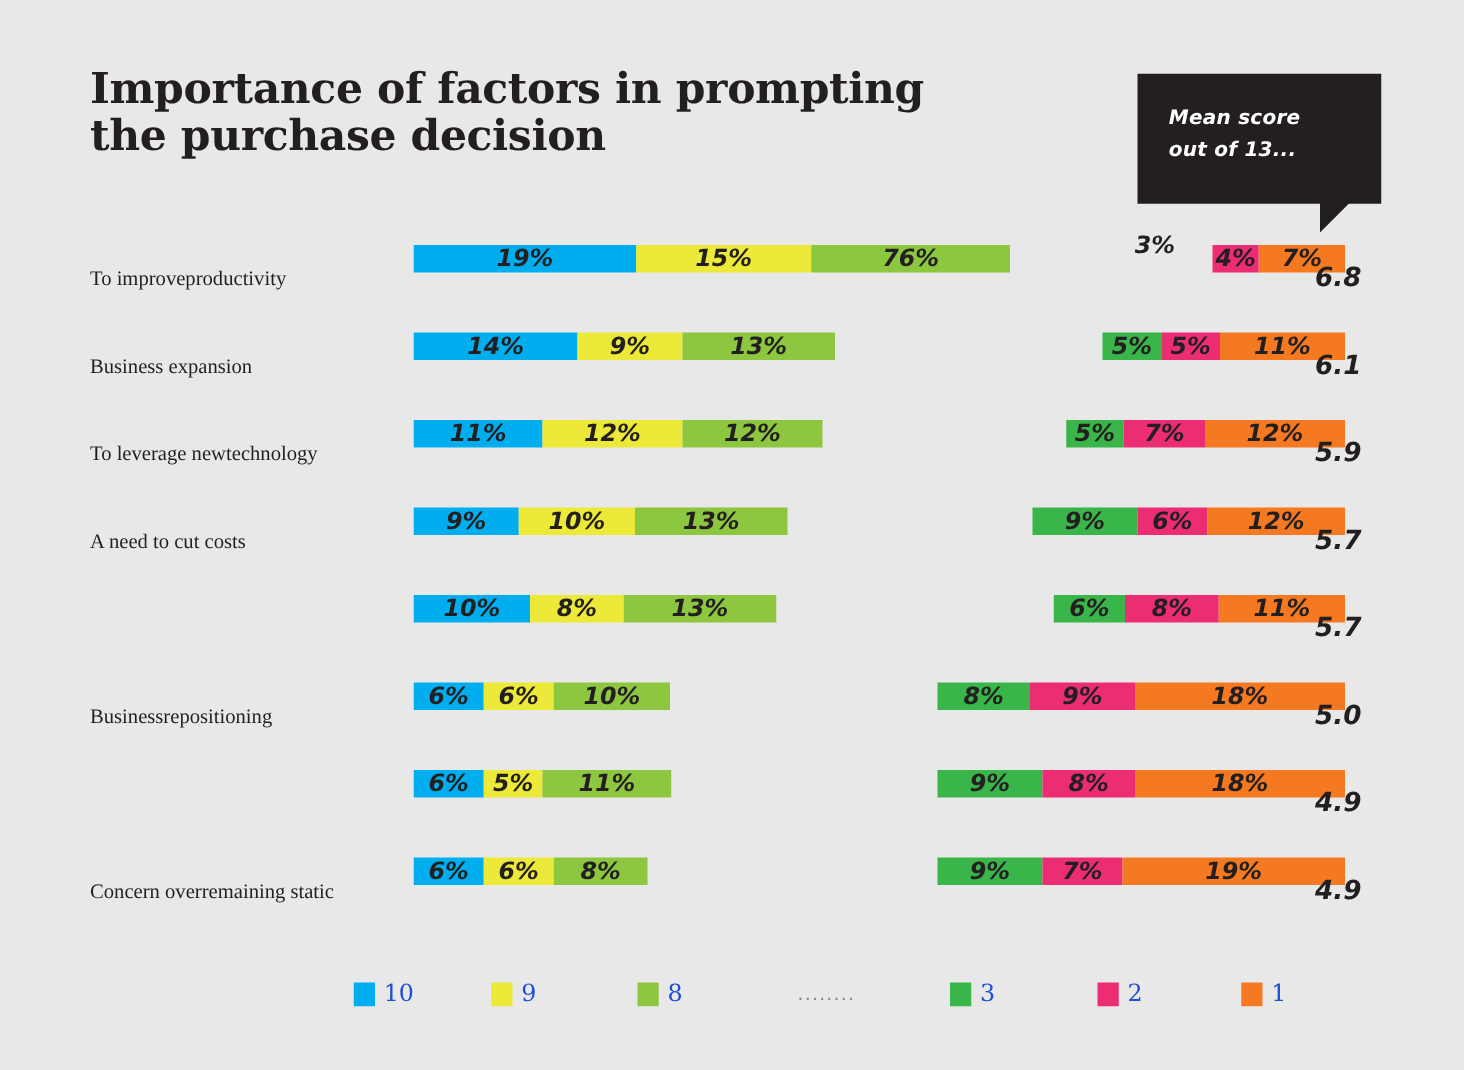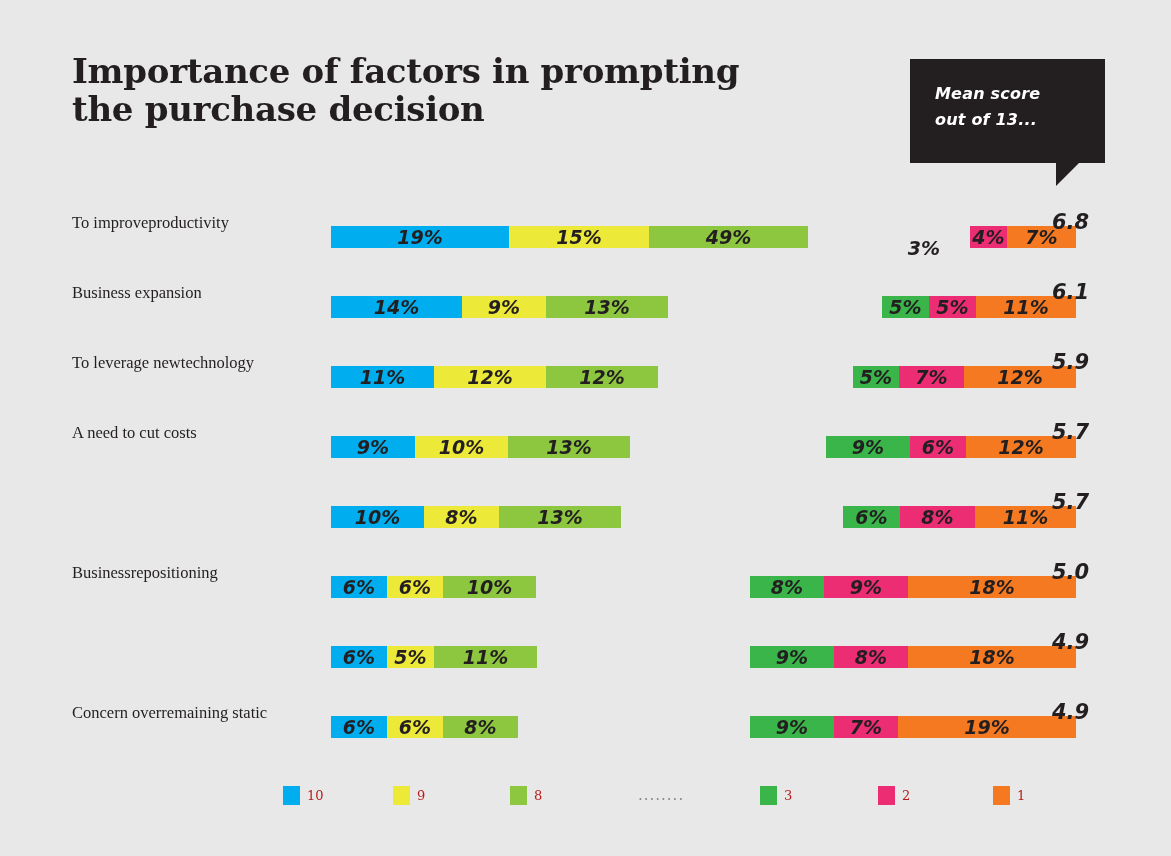--- a/index.html
+++ b/index.html
@@ -48,21 +48,21 @@
   .row{position:absolute;left:0;width:1171px;height:52px;}
   .row-label{
     position:absolute;left:72px;top:0;width:200px;height:52px;
     display:flex;align-items:center;
     font-family:Liberation Serif, serif;
     font-size:16.5px;line-height:21px;
     color:#231f20;
   }
   .bar{
     position:absolute;top:0;height:52px;
-    display:flex;align-items:flex-end;padding-left:48px;
+    display:flex;align-items:flex-start;padding-left:48px;
   }
   .seg{
     position:relative;
     display:flex;align-items:center;justify-content:center;
   }
   .seg-label{
     font-family:"DejaVu Sans",sans-serif;
     font-weight:bold;font-style:italic;
     font-size:19px;
     color:#231f20;
@@ -84,21 +84,21 @@
   .legend{position:absolute;left:0;top:782px;width:1171px;height:30px;}
   .legend-item{
     position:absolute;top:0;height:26px;
     display:flex;align-items:center;
   }
   .legend-swatch{
     width:17px;height:19px;display:inline-block;margin-right:7px;
   }
   .legend-label{
     font-family:"DejaVu Serif",serif;
-    font-size:13px;color:#b91c1c;
+    font-size:19px;color:#1d4ed8;
   }
   .legend-dots{
     position:absolute;top:0;height:26px;display:flex;align-items:center;
     font-family:"DejaVu Sans",sans-serif;font-size:15px;color:#8a8a8a;
     letter-spacing:1px;
   }
 </style>
 </head>
 <body>
 
@@ -124,21 +124,21 @@
           <div>productivity</div>
         </div>
         <div class="bar" style="left: 283px;">
           <div class="seg" style="width: 178px; background: rgb(0, 174, 239);">
             <span class="seg-label">19%</span>
           </div>
           <div class="seg" style="width: 140px; background: rgb(237, 233, 57);">
             <span class="seg-label">15%</span>
           </div>
           <div class="seg" style="width: 159px; background: rgb(141, 198, 63);">
-            <span class="seg-label">49%</span>
+            <span class="seg-label">76%</span>
           </div>
         </div>
         <div class="bar" style="left: 894px;">
           <div class="seg overflow-left" style="width: 28px; background: rgb(57, 181, 74);">
             <span class="seg-label">3%</span>
           </div>
           <div class="seg" style="width: 37px; background: rgb(236, 45, 116);">
             <span class="seg-label">4%</span>
           </div>
           <div class="seg" style="width: 69px; background: rgb(244, 121, 32);">

